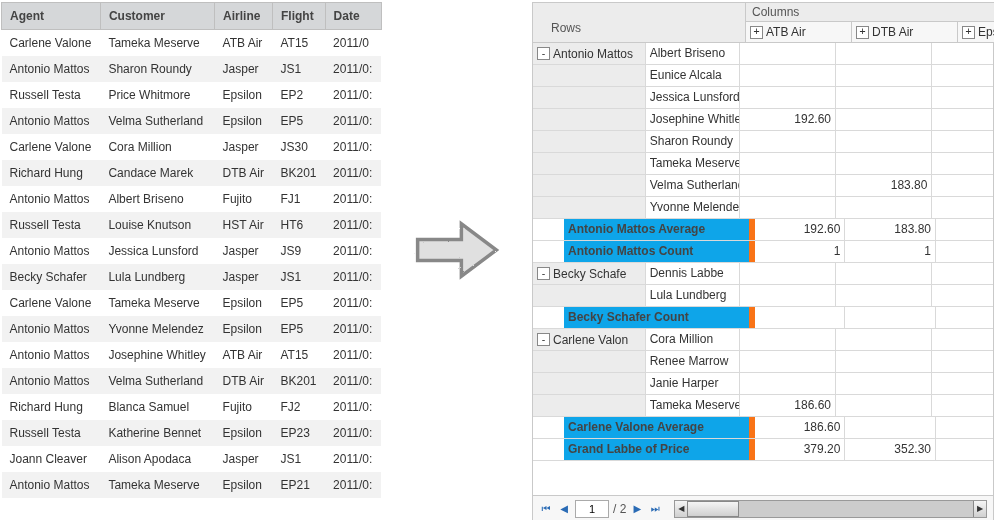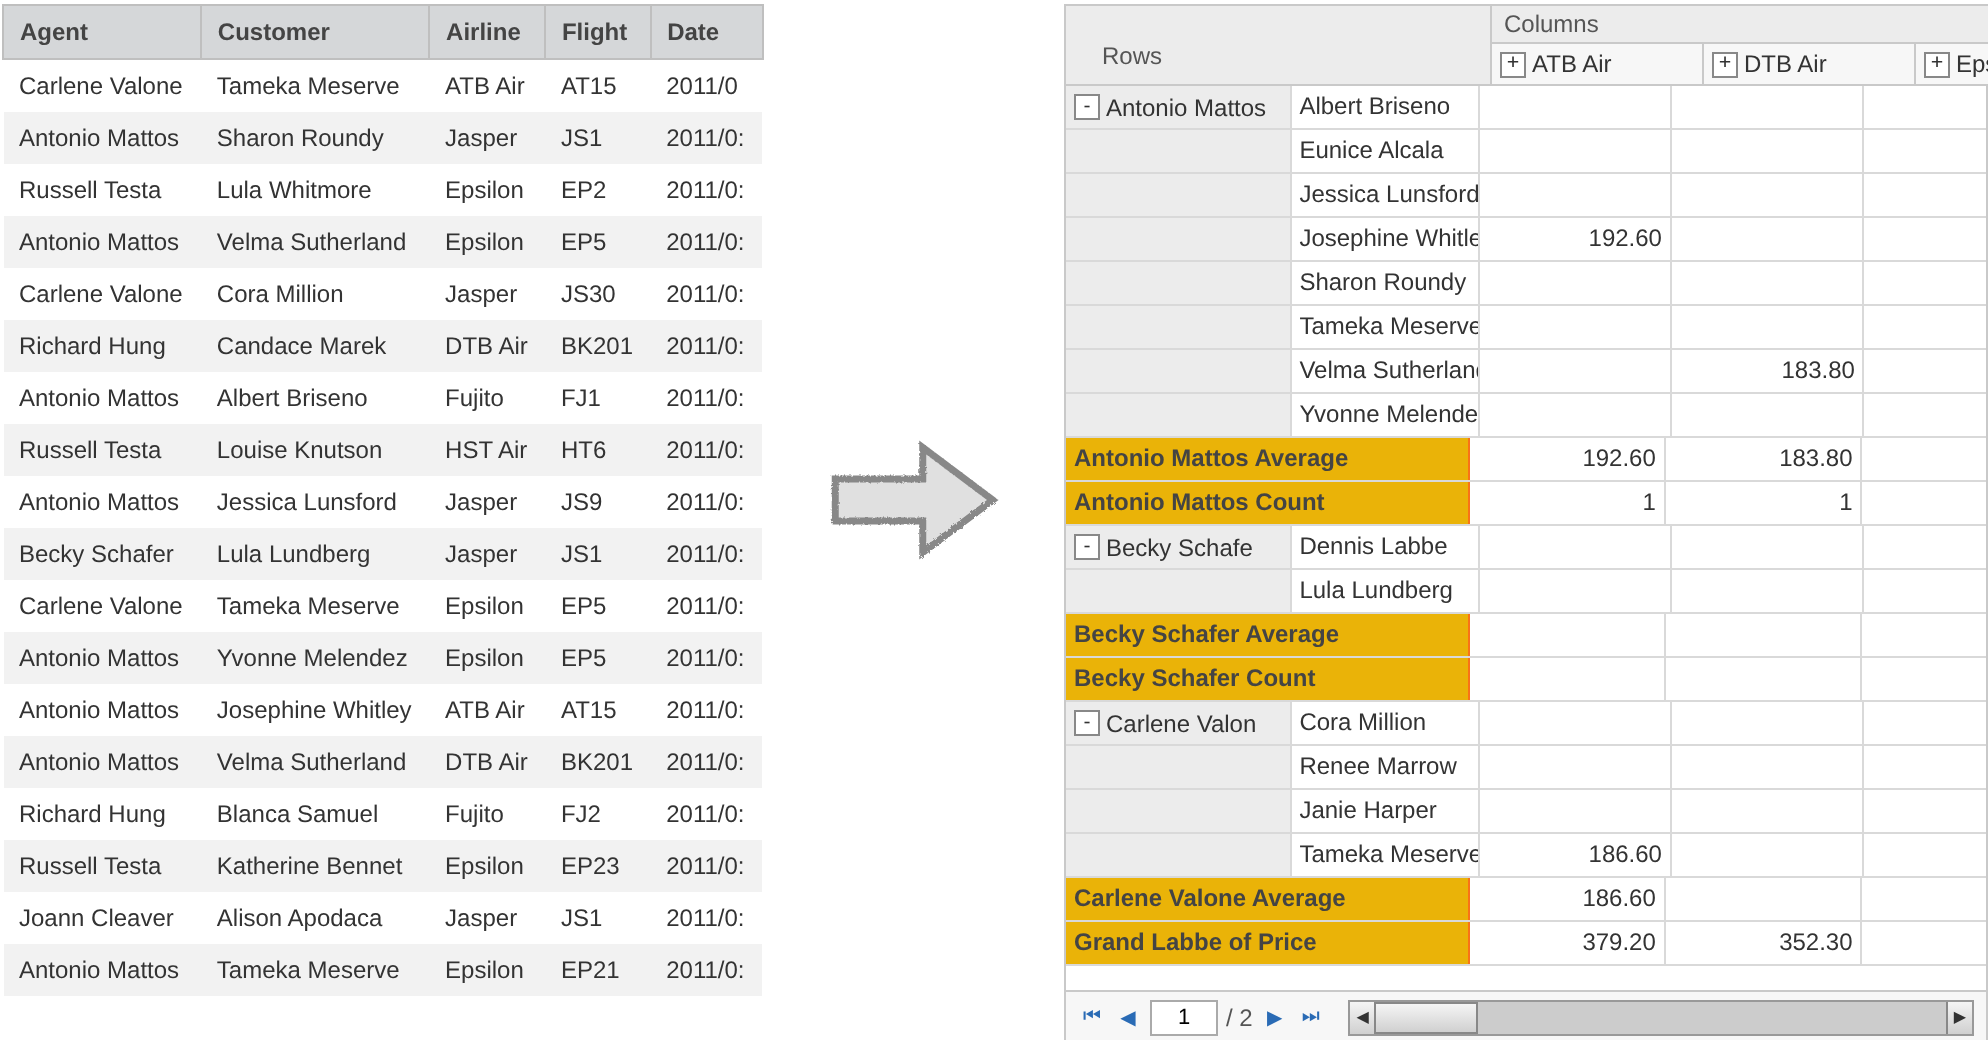--- a/index.html
+++ b/index.html
@@ -157,27 +157,28 @@
     padding: 3px 4px 3px 0;
     text-align: right;
     white-space: nowrap;
   }
   .prow .vcell:last-child {
     width: 60px;
     border-right: none;
   }
   .prow.summary .g12 {
     width: 200px;
-    border-right: 1px solid #f97316;
+    border-right: 6px solid #f97316;
     padding: 3px 4px;
-    background: #eab308;
+    background: #0ea5e9;
     font-weight: bold;
     color: #444;
     white-space: nowrap;
     overflow: hidden;
+    margin-left: 31px;
   }
   .prow.summary .vcell {
     font-weight: normal;
   }
   .expander {
     display: inline-flex;
     width: 11px;
     height: 11px;
     border: 1px solid #888;
     background: #fff;
@@ -281,21 +282,21 @@
           </tr>
           <tr>
             <td class="cut">Antonio Mattos</td>
             <td class="cut">Sharon Roundy</td>
             <td class="cut">Jasper</td>
             <td class="cut">JS1</td>
             <td class="cut">2011/0:</td>
           </tr>
           <tr>
             <td class="cut">Russell Testa</td>
-            <td class="cut">Lula Whitmore</td>
+            <td class="cut">Price Whitmore</td>
             <td class="cut">Epsilon</td>
             <td class="cut">EP2</td>
             <td class="cut">2011/0:</td>
           </tr>
           <tr>
             <td class="cut">Antonio Mattos</td>
             <td class="cut">Velma Sutherland</td>
             <td class="cut">Epsilon</td>
             <td class="cut">EP5</td>
             <td class="cut">2011/0:</td>
@@ -521,26 +522,20 @@
           <div class="vcell"></div>
         </div>
         <div class="prow">
           <div class="g1 blank"></div>
           <div class="g2">Lula Lundberg</div>
           <div class="vcell"></div>
           <div class="vcell"></div>
           <div class="vcell"></div>
         </div>
         <div class="prow summary">
-          <div class="g12">Becky Schafer Average</div>
-          <div class="vcell"></div>
-          <div class="vcell"></div>
-          <div class="vcell"></div>
-        </div>
-        <div class="prow summary">
           <div class="g12">Becky Schafer Count</div>
           <div class="vcell"></div>
           <div class="vcell"></div>
           <div class="vcell"></div>
         </div>
         <div class="prow">
           <div class="g1">
             <span class="expander">-</span>
             <span> Carlene Valon</span>
           </div>

